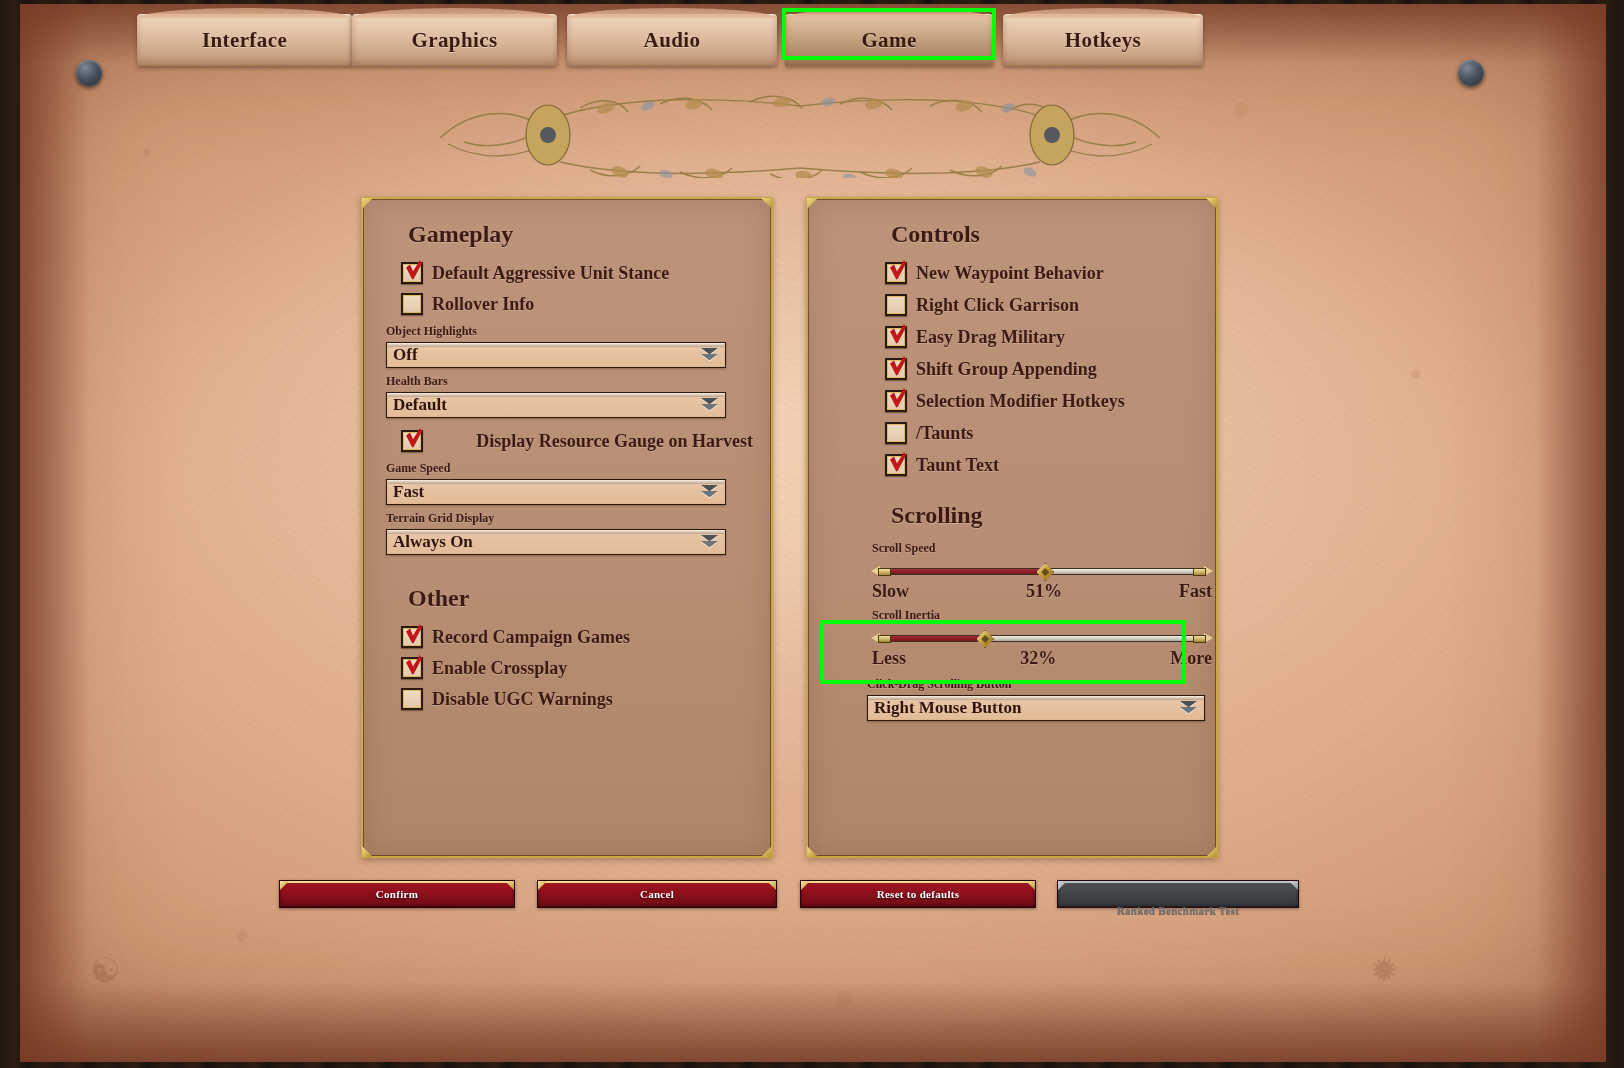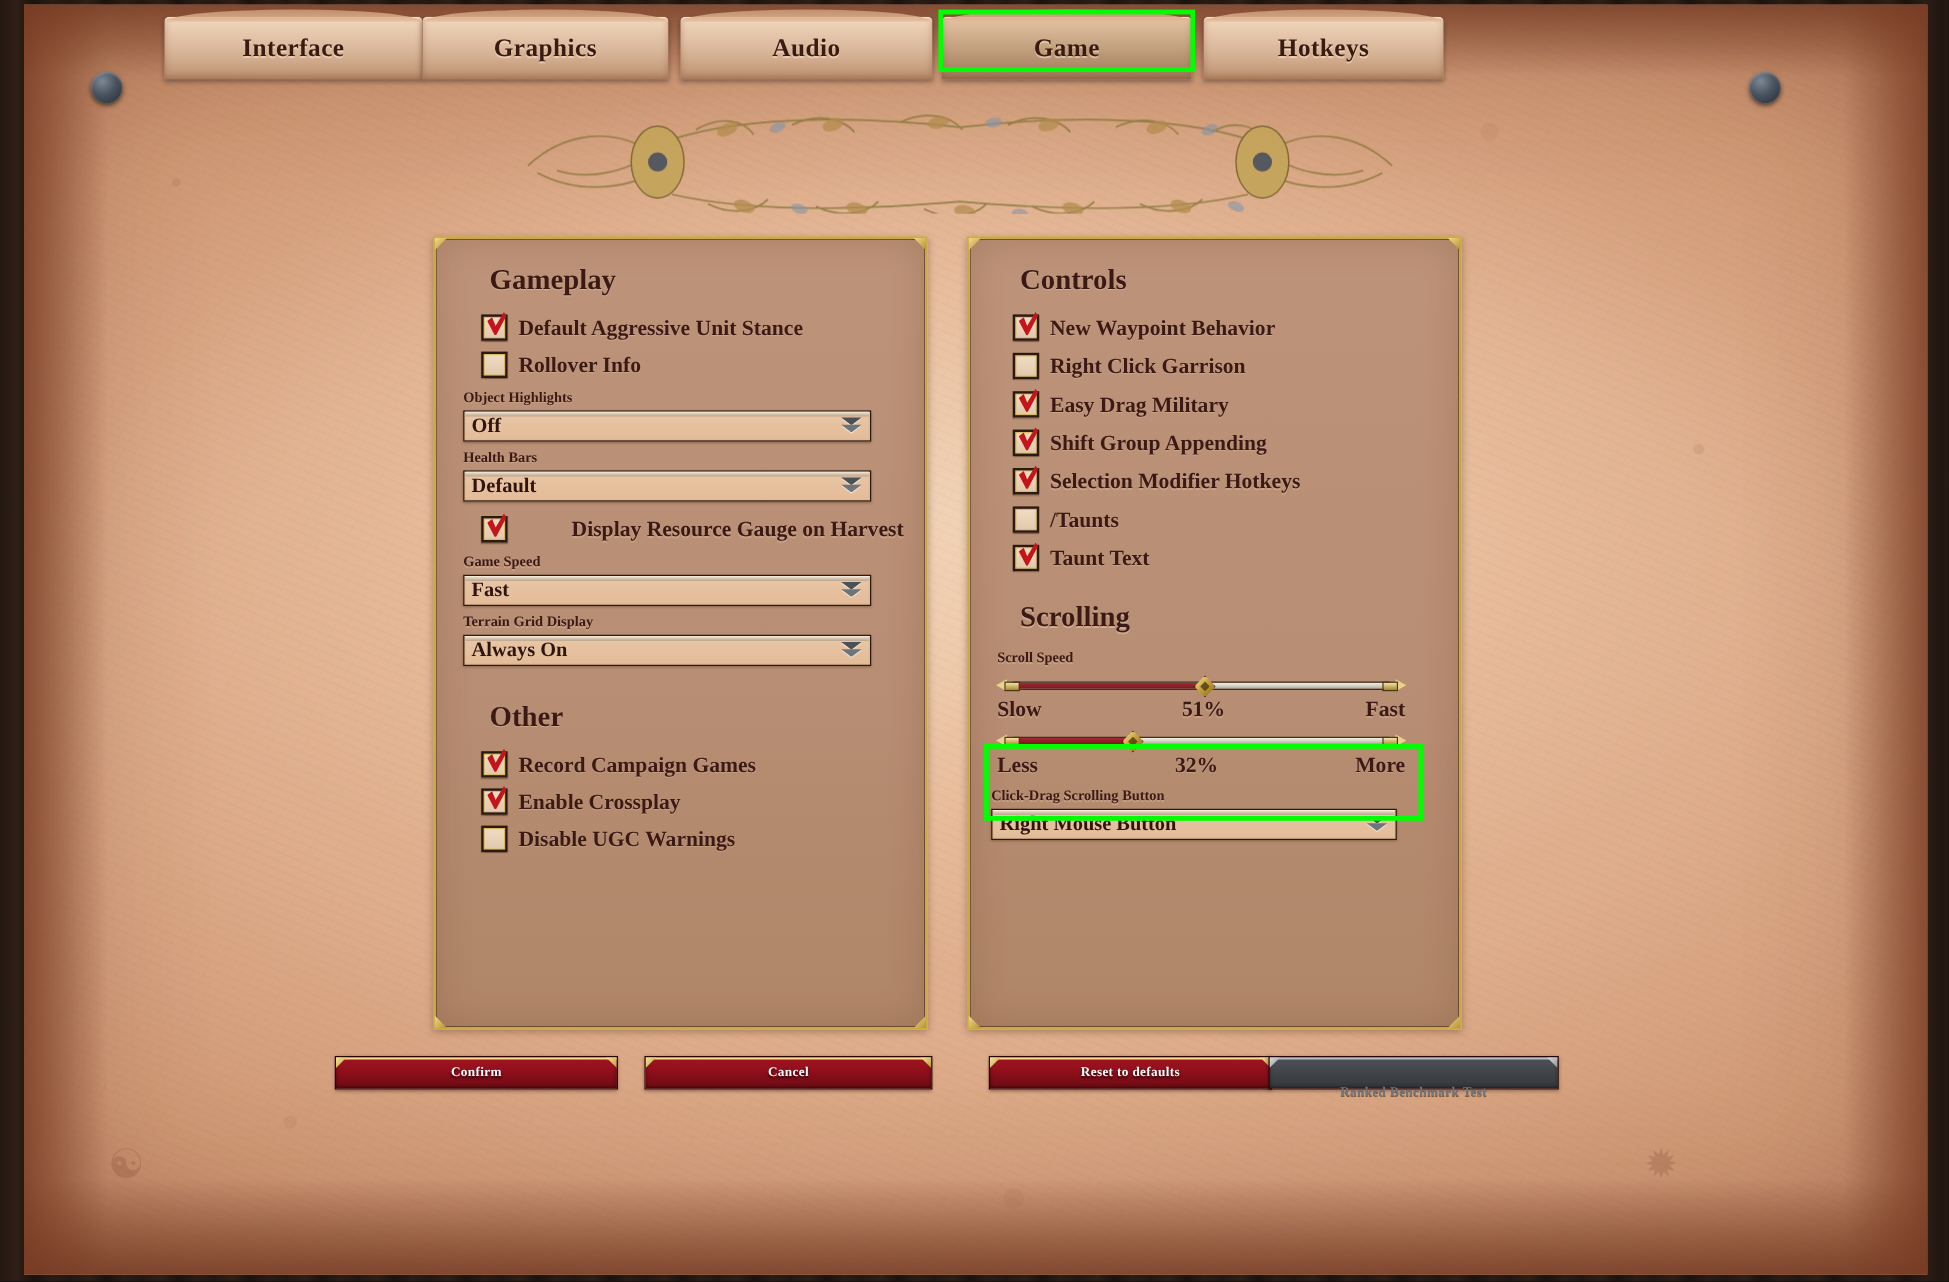--- a/index.html
+++ b/index.html
@@ -168,21 +168,21 @@
     position: absolute; width: 11px; height: 11px;
     background: linear-gradient(135deg, #f3dc8a, #b4902f);
     pointer-events: none;
   }
   .panel .corner.tl { left: -1px;  top: -1px;    clip-path: polygon(0 0,100% 0,0 100%); }
   .panel .corner.tr { right: -1px; top: -1px;    clip-path: polygon(100% 0,100% 100%,0 0); }
   .panel .corner.bl { left: -1px;  bottom: -1px; clip-path: polygon(0 0,0 100%,100% 100%); }
   .panel .corner.br { right: -1px; bottom: -1px; clip-path: polygon(100% 0,100% 100%,0 100%); }
 
   #panel-left  { left: 361px; top: 197px; width: 412px; height: 661px; }
-  #panel-right { left: 806px; top: 197px; width: 412px; height: 661px; }
+  #panel-right { left: 806px; top: 197px; width: 412px; height: 661px; padding-left: 41px; }
 
   .panel-inner { position: relative; width: 100%; height: 100%; padding: 14px 18px; }
 
   .section-head {
     font-size: 24px; font-weight: bold;
     color: #3b1a16;
     margin: 8px 0 14px 27px;
     text-shadow: 0 1px 0 rgba(255,235,210,.30);
   }
   #panel-right .section-head { margin-left: 24px; }
@@ -386,21 +386,21 @@
                 0 1px 3px rgba(30,30,34,.4);
     cursor: default;
   }
   .btn.disabled::before, .btn.disabled::after {
     background: linear-gradient(135deg, #d6dbe0, #8e949b);
   }
   .btn.disabled .btn-label { color: #70767c; text-shadow: 0 1px 0 rgba(0,0,0,.45); margin-top: 32px; }
 
   #btn-confirm  { left: 279px;  top: 880px; width: 236px; }
   #btn-cancel   { left: 537px;  top: 880px; width: 240px; }
-  #btn-reset    { left: 824px;  top: 880px; width: 236px; }
+  #btn-reset    { left: 800px;  top: 880px; width: 236px; }
   #btn-ranked   { left: 1057px; top: 880px; width: 242px; }
 
   
   .stud {
     position: absolute;
     width: 26px; height: 26px; border-radius: 50%;
     background: radial-gradient(circle at 35% 30%, #7d8896 0%, #4a5460 45%, #222a33 100%);
     box-shadow: 0 2px 4px rgba(0,0,0,.6), inset 0 1px 2px rgba(200,215,235,.35);
     z-index: 5;
   }
@@ -643,20 +643,21 @@
           <span class="shandle" id="handle-speed" style="left: calc(51% - 0.24px);"></span>
         </div>
         <div class="slegend">
           <span class="lo">Slow</span>
           <span class="mid">51%</span>
           <span class="hi">Fast</span>
         </div>
       </div>
 
       <div class="sliderblock" style="margin-top:6px;">
+        <div class="flabel" style="margin-left:0;">Scroll Inertia</div>
         <div class="slider">
           <div class="strack">
             <div class="sfill" id="fill-inertia" style="width: 32%;"></div>
           </div>
           <span class="scap l"></span>
           <span class="scap r"></span>
           <span class="shandle" id="handle-inertia" style="left: calc(32% + 4.32px);"></span>
         </div>
         <div class="slegend">
           <span class="lo">Less</span>

